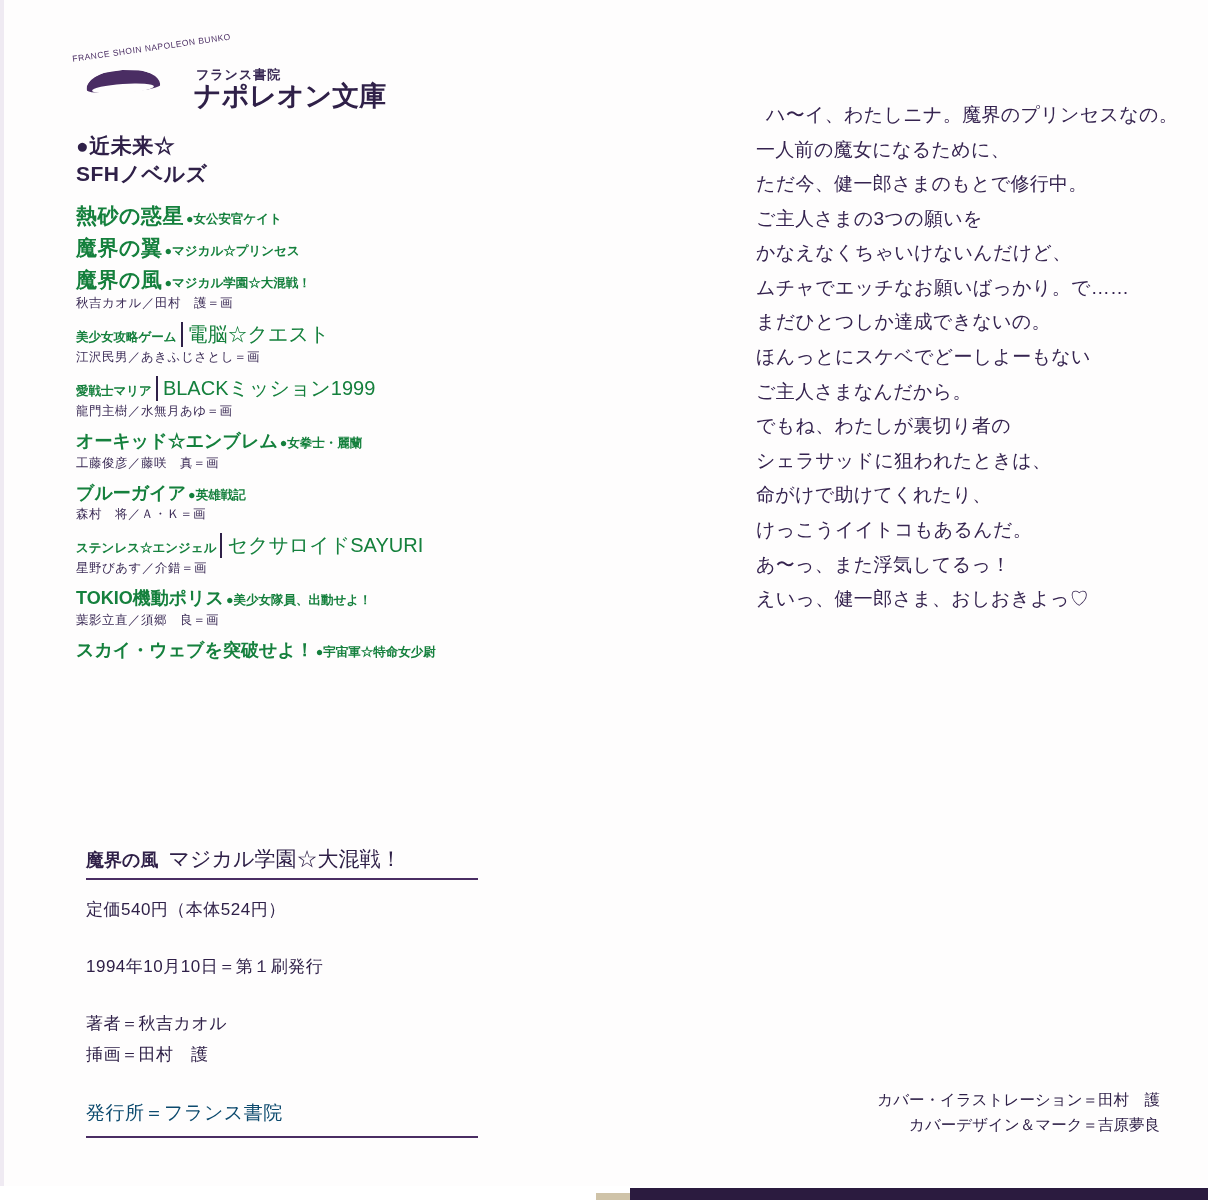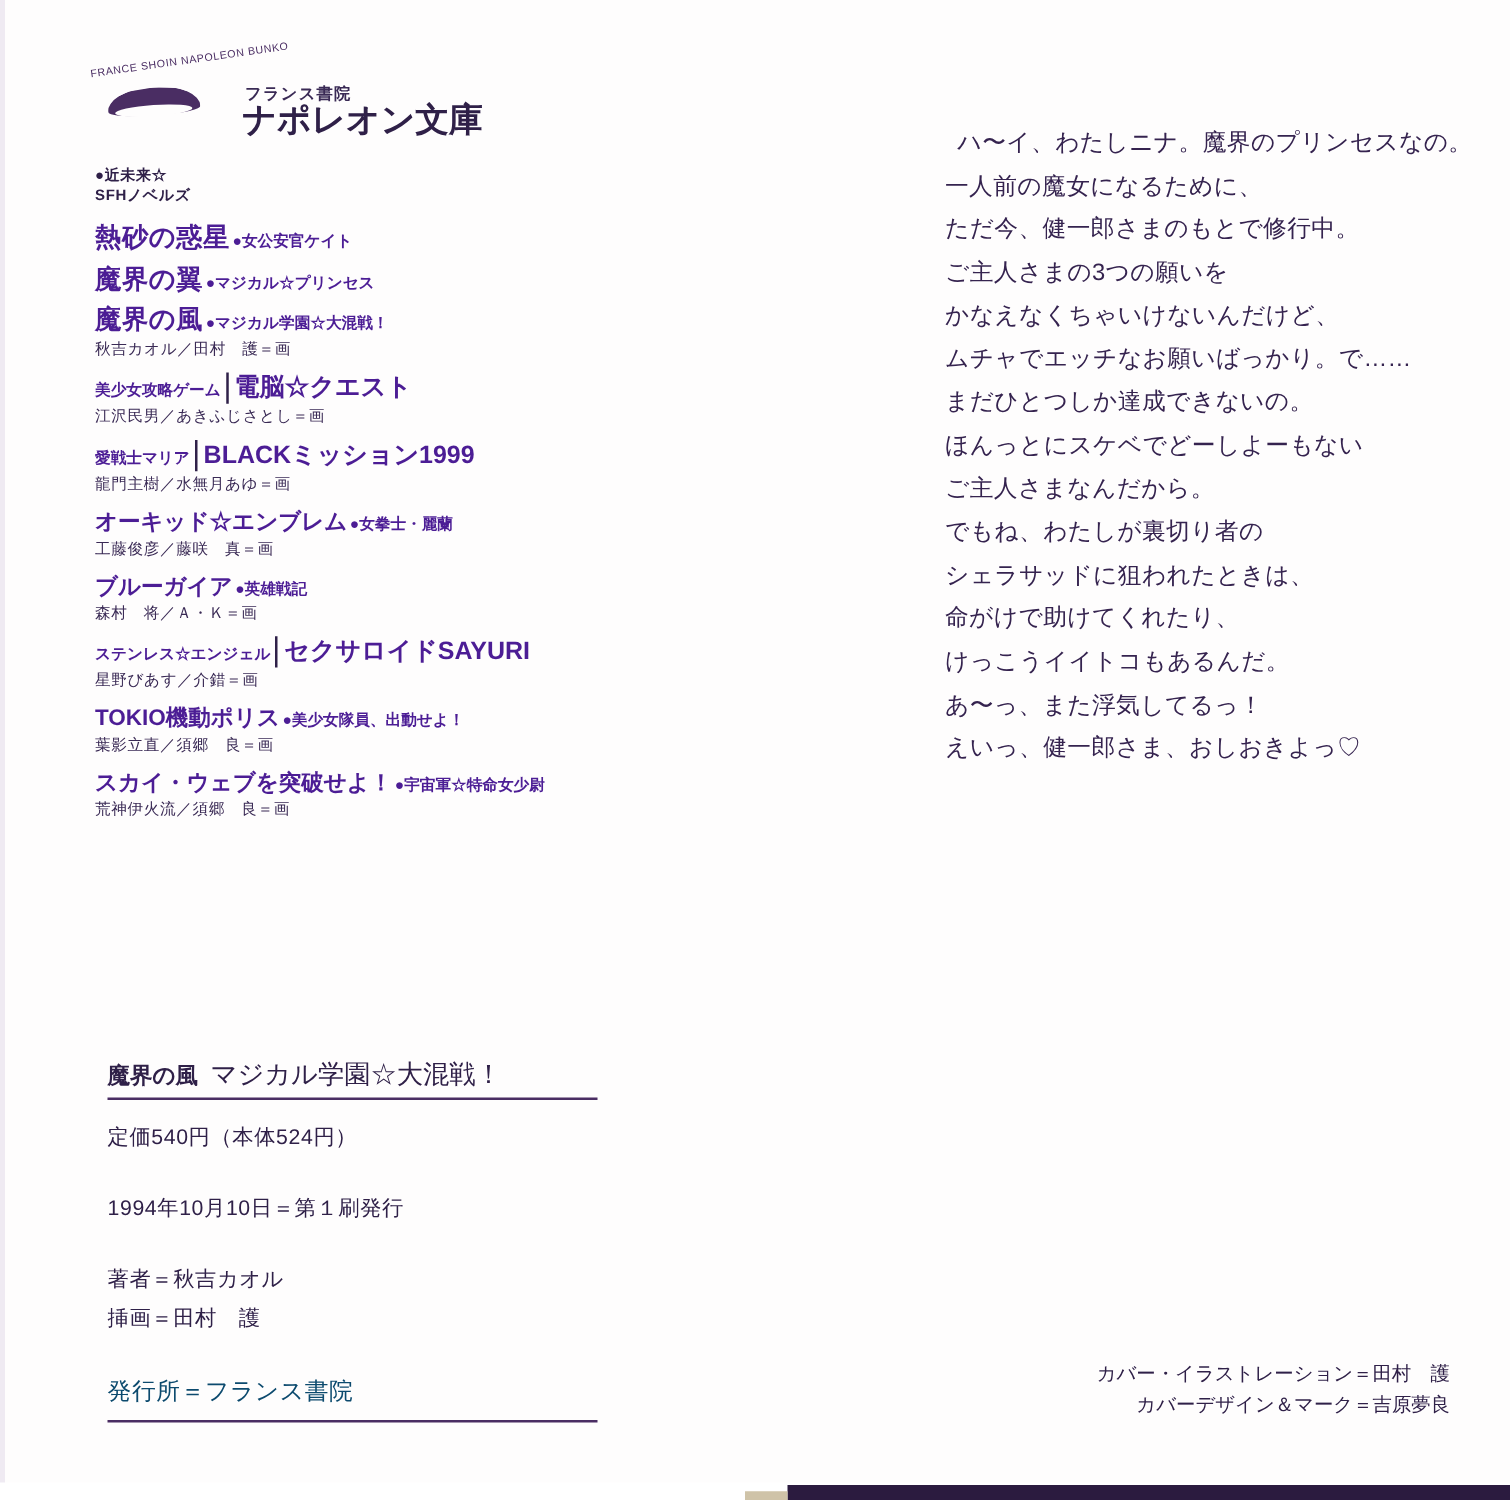--- a/index.html
+++ b/index.html
@@ -102,34 +102,34 @@
   }
 
   
   .booklist {
     position: absolute;
     left: 76px;
     top: 132px;
     width: 420px;
   }
   .series-head {
-    font-size: 12px;
+    font-size: 21px;
     font-weight: bold;
     line-height: 1.35;
     color: #2f2048;
     margin-bottom: 14px;
     letter-spacing: 0.5px;
   }
   .entry {
     margin-bottom: 6px;
   }
   .entry-title {
     white-space: nowrap;
     line-height: 1.25;
-    color: #4c1d95;
+    color: #15803d;
   }
   .t-big {
     font-size: 21px;
     font-weight: bold;
     letter-spacing: 0.5px;
   }
   .t-mid {
     font-size: 18px;
     font-weight: bold;
     text-align: right;
@@ -138,21 +138,21 @@
     font-size: 12.5px;
     font-weight: bold;
   }
   .t-sub {
     font-size: 12.5px;
     font-weight: bold;
     letter-spacing: 0px;
   }
   .t-boxed {
     font-size: 20px;
-    font-weight: bold;
+    font-weight: normal;
     border-left: 2px solid #2f2048;
     padding-left: 5px;
     margin-left: 2px;
   }
   .credits {
     font-size: 12.5px;
     margin-top: 2px;
     margin-bottom: 10px;
     color: #3a2a55;
     letter-spacing: 0.5px;
@@ -360,21 +360,20 @@
         <span class="t-sub">●美少女隊員、出動せよ！</span>
       </div>
       <div class="credits">葉影立直／須郷　良＝画</div>
     </div>
 
     <div class="entry">
       <div class="entry-title row-inline">
         <span class="t-mid">スカイ・ウェブを突破せよ！</span>
         <span class="t-sub">●宇宙軍☆特命女少尉</span>
       </div>
-      <div class="credits">荒神伊火流／須郷　良＝画</div>
     </div>
   </div>
 
   <div class="blurb">
     <div class="indent0">ハ〜イ、わたしニナ。魔界のプリンセスなの。</div>
     <div class="indent1">一人前の魔女になるために、</div>
     <div class="indent1">ただ今、健一郎さまのもとで修行中。</div>
     <div class="indent1">ご主人さまの3つの願いを</div>
     <div class="indent1">かなえなくちゃいけないんだけど、</div>
     <div class="indent1">ムチャでエッチなお願いばっかり。で……</div>

